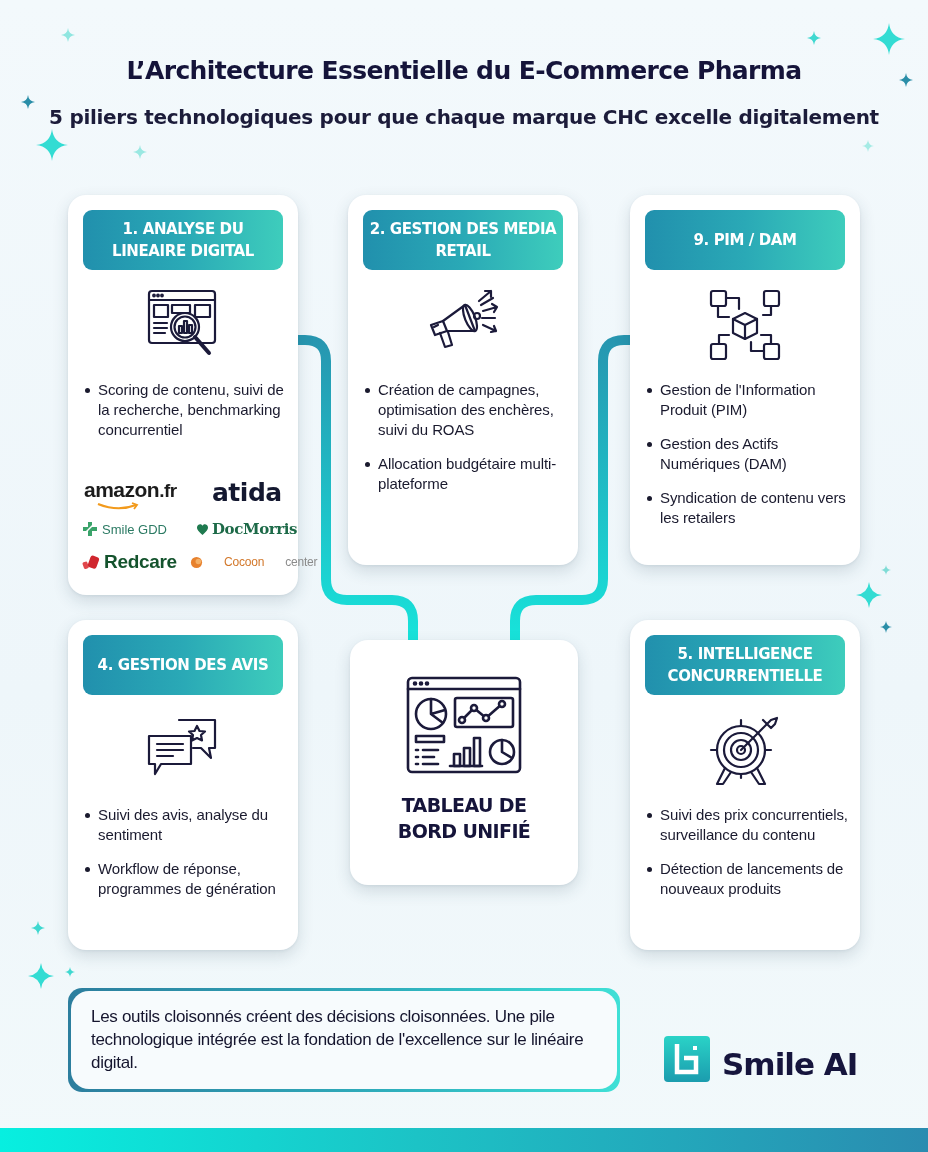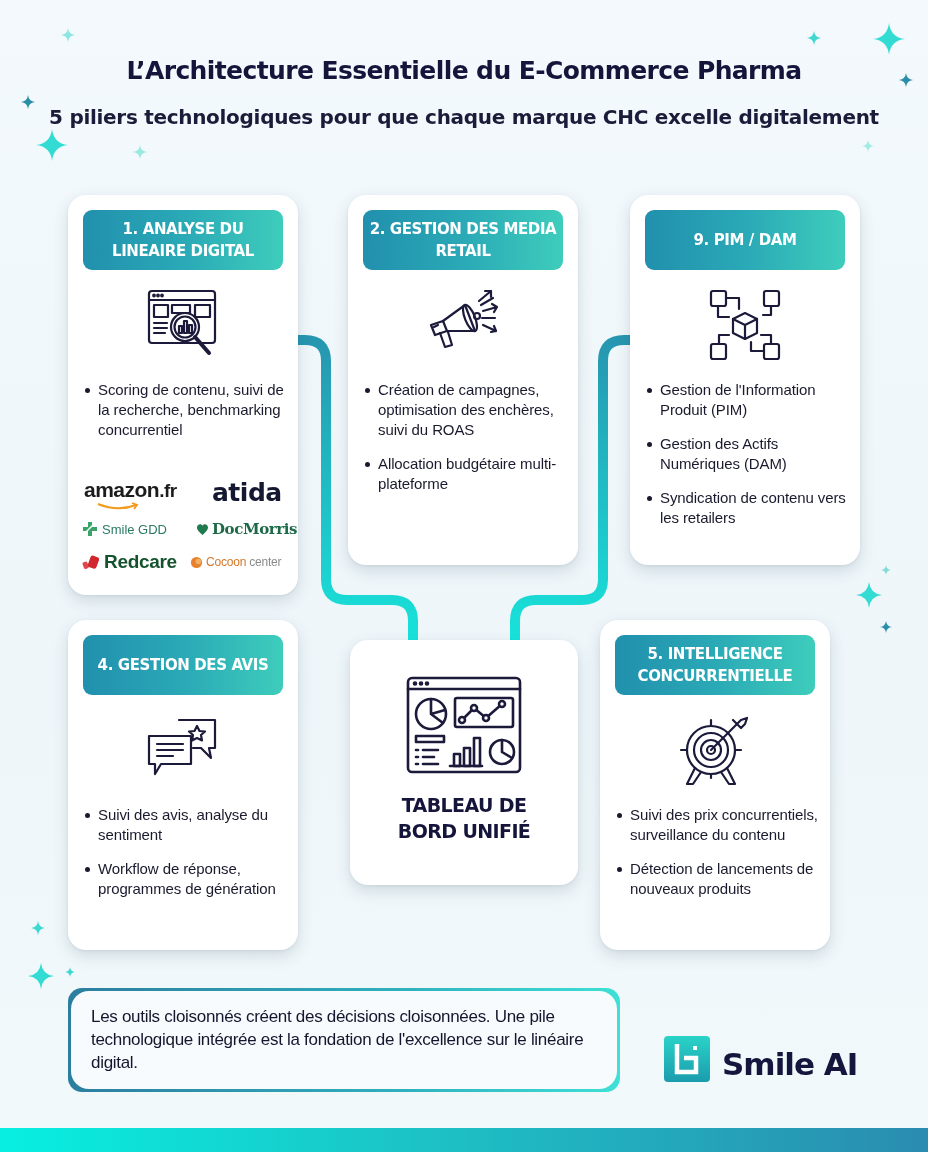--- a/index.html
+++ b/index.html
@@ -52,21 +52,21 @@
 
   .logos { position: absolute; left: 14px; right: 10px; top: 283px; height: 100px; }
   .logo { position: absolute; white-space: nowrap; }
   .logo-amazon { left: 2px; top: 0; font-size: 21px; font-weight: bold; color: #1c1c1c; letter-spacing: -0.5px; }
   .logo-amazon .fr { font-weight: bold; font-size: 19px; }
   .amazon-smile { position: absolute; left: 12px; top: 24px; width: 44px; height: 10px; }
   .logo-atida { left: 130px; top: 0; font-size: 25px; font-weight: bold; color: #141830; font-family: "DejaVu Sans", sans-serif; letter-spacing: -0.5px; }
   .logo-pharmagdd { left: 0; top: 43px; font-size: 13px; color: #2b7a63; display: flex; align-items: center; gap: 4px; }
   .logo-docmorris { left: 114px; top: 42px; font-size: 15px; color: #1d6a48; font-family: "DejaVu Serif", serif; font-weight: bold; display: flex; align-items: center; gap: 3px; letter-spacing: -0.4px; }
   .logo-redcare { left: 0; top: 73px; font-size: 19px; color: #14532d; font-weight: bold; display: flex; align-items: center; gap: 4px; letter-spacing: -0.3px; }
-  .logo-cocoon { left: 108px; top: 77px; font-size: 12px; color: #d2772a; display: flex; align-items: center; gap: 3px; letter-spacing: -0.2px; }
+  .logo-cocoon { left: 108px; top: 77px; font-size: 12px; color: #d2772a; display: flex; align-items: center; gap: 21px; letter-spacing: -0.2px; }
   .logo-cocoon .center { color: #8b8b8b; }
 
   .center-card .card-icon { top: 36px; width: 120px; height: 98px; }
   .center-title {
     position: absolute; left: 0; right: 0; top: 152px; text-align: center;
     font-family: "DejaVu Sans", sans-serif; font-weight: bold; font-size: 19px; line-height: 26px;
     color: #15143a; letter-spacing: -0.6px;
   }
 
   .callout {
@@ -356,21 +356,21 @@
       <circle cx="98" cy="76" r="12"></circle>
         <path d="M98 76 V64 M98 76 L108 82"></path>
     </svg>
   </div>
   <div class="center-title">
     <div>TABLEAU DE</div>
     <div>BORD UNIFIÉ</div>
   </div>
 </div>
 
-<div class="card" style="left:600px;top:620px;width:230px;height:330px;">
+<div class="card" style="left:630px;top:620px;width:230px;height:330px;">
   <div class="card-header">5. INTELLIGENCE CONCURRENTIELLE</div>
   <div class="card-icon">
     <svg viewBox="0 0 76 76" fill="none" stroke="#1b1a3a" stroke-width="2.2" stroke-linecap="round" stroke-linejoin="round">
       <circle cx="34" cy="38" r="24"></circle>
         <circle cx="34" cy="38" r="17"></circle>
         <circle cx="34" cy="38" r="10"></circle>
         <circle cx="34" cy="38" r="4"></circle>
       <line x1="34" y1="8" x2="34" y2="14"></line>
         <line x1="4" y1="38" x2="10" y2="38"></line>
         <line x1="58" y1="38" x2="64" y2="38"></line>

